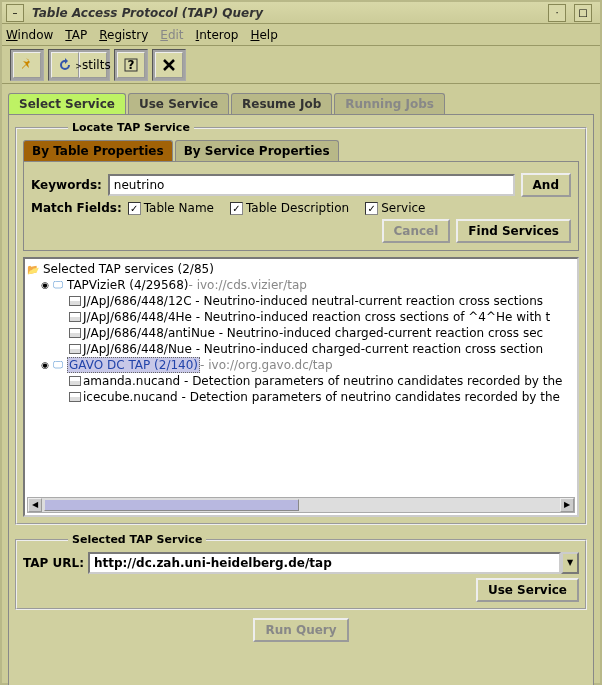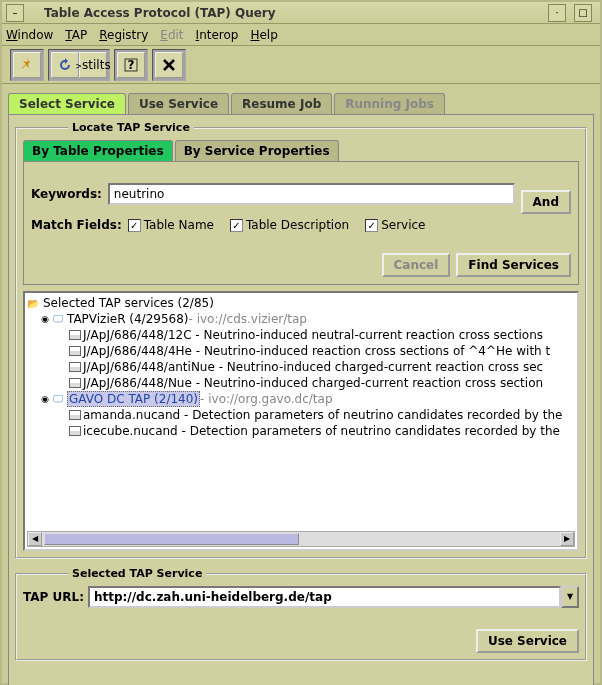--- a/index.html
+++ b/index.html
@@ -1,45 +1,45 @@
 <!DOCTYPE html>
 <html><head>
 <meta charset="utf-8">
 <style>
 * { box-sizing: border-box; margin: 0; padding: 0; font-family: "Lucida Sans", "DejaVu Sans", sans-serif; font-size: 12px; }
 body { background: #cccc99; width: 602px; height: 685px; overflow: hidden; }
 .window { width: 602px; height: 685px; border: 2px solid #b8b888; background: #cccc99; }
 .titlebar { height: 22px; background: linear-gradient(#d8d8a8, #cccc99); border-bottom: 1px solid #999966; display: flex; align-items: center; padding: 0 4px; }
 .titlebar-btn { width: 18px; height: 18px; background: #d8d8a8; border: 1px solid #888855; margin-right: 4px; text-align: center; line-height: 16px; font-size: 10px; }
-.title-text { font-weight: bold; margin-left: 16px; flex: 1; color: #333; }
+.title-text { font-weight: bold; font-style: italic; margin-left: 4px; flex: 1; color: #333; }
 .win-right { display: flex; gap: 4px; }
 .menubar { height: 22px; display: flex; align-items: center; padding: 0 4px; gap: 12px; border-bottom: 1px solid #999966; }
 .menu-item { cursor: default; }
 .menu-item.disabled { color: #888; }
 .menu-item u { text-decoration: underline; }
 .toolbar { height: 38px; display: flex; align-items: center; padding: 4px 8px; gap: 4px; border-bottom: 1px solid #999966; }
 .tb-group { display: flex; gap: 0; border: 1px inset #aaa; padding: 2px; background: #a3a3a3; }
 .tb-btn { width: 28px; height: 26px; background: #d8d8a8; border: 1px outset #eee; display: flex; align-items: center; justify-content: center; cursor: pointer; }
 .tb-btn svg { width: 16px; height: 16px; }
 .content { padding: 6px; }
 .tab-strip { display: flex; height: 24px; align-items: flex-end; }
 .tab { padding: 3px 10px; border: 1px solid #888; border-bottom: none; background: #b8b888; margin-right: 2px; cursor: pointer; font-weight: bold; color: #333; border-radius: 3px 3px 0 0; }
 .tab.active { background: #bef264; position: relative; z-index: 2; }
 .tab.disabled { color: #888; }
 .tab-panel { border: 1px solid #888; background: #d0d0a0; padding: 6px; height: 588px; }
 .fieldset { border: 2px groove #eee; padding: 6px; margin-bottom: 8px; }
 .fieldset > legend { font-weight: bold; padding: 0 4px; font-size: 11px; margin-left: 45px; }
 .inner-tabs { display: flex; margin-bottom: 0; }
 .inner-tab { padding: 3px 8px; border: 1px solid #888; border-bottom: none; background: #b8b888; margin-right: 2px; font-weight: bold; cursor: pointer; border-radius: 3px 3px 0 0; }
-.inner-tab.active { background: #22c55e; }
+.inner-tab.active { background: #a16207; }
 .inner-panel { border: 1px solid #888; padding: 7px; background: #d0d0a0; }
 .row { display: flex; align-items: center; margin: 4px 0; gap: 6px; }
 .label { font-weight: bold; white-space: nowrap; }
 input[type=text] { border: 2px inset #ccc; background: #fff; padding: 2px 4px; font-size: 12px; height: 22px; }
-.btn { background: #d0d0a0; border: 2px outset #eee; padding: 3px 10px; font-weight: bold; cursor: pointer; margin-top: 17px; }
+.btn { background: #d0d0a0; border: 2px outset #eee; padding: 3px 10px; font-weight: bold; cursor: pointer; }
 .btn.disabled { color: #888; }
 .checkbox { display: flex; align-items: center; gap: 3px; margin-right: 10px; }
 .checkbox-box { width: 13px; height: 13px; background: #fff; border: 1px inset #888; display: flex; align-items: center; justify-content: center; font-size: 10px; font-weight: bold; }
 .btn-row { display: flex; justify-content: flex-end; gap: 6px; margin-top: 4px; }
 .tree { background: #fff; border: 2px inset #ccc; height: 260px; overflow: auto; margin-top: 6px; padding: 2px; position: relative; }
 .tree-scroll { height: 230px; overflow: hidden; }
 .tree-row { display: flex; align-items: center; height: 16px; white-space: nowrap; font-family: "Lucida Sans", sans-serif; }
 .tree-row .indent { display: inline-block; }
 .tree-icon { width: 14px; display: inline-block; text-align: center; font-size: 10px; }
 .tree-text { margin-left: 2px; }

